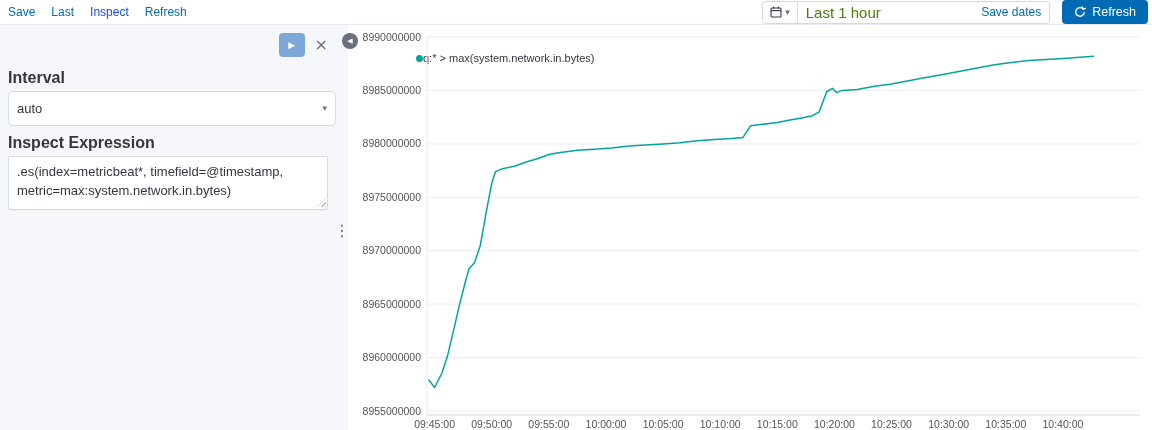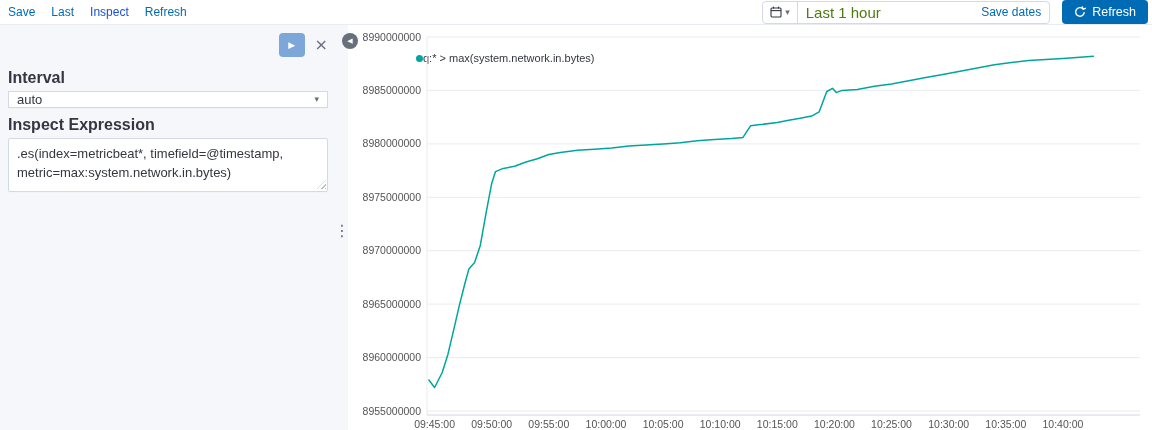--- a/index.html
+++ b/index.html
@@ -66,22 +66,22 @@
   .close-button {
     background:none; border:none; padding:0; color:#69707d;
     font-size:16px; line-height:1; cursor:pointer;
   }
   .form-label {
     font-size:16px; font-weight:700; color:#343741;
     margin:8px 20px 4px 8px;
   }
   .select-box {
     display:flex; align-items:center; justify-content:space-between;
-    height:17px; margin:0 20px 0 8px; padding:0 8px;
-    background:#fff; border:1px solid #d3dae6; border-radius:0;
+    height:35px; margin:0 12px 0 8px; padding:0 8px;
+    background:#fff; border:1px solid #d3dae6; border-radius:5px;
     font-size:13px; color:#343741; cursor:pointer;
     box-shadow:0 1px 1px -1px rgba(152,162,179,.3);
   }
   .ta-wrap { position:relative; margin:0 20px 0 8px; }
   .expression-textarea {
     display:block; width:100%; height:54px; padding:6px 8px;
     background:#fff; border:1px solid #d3dae6; border-radius:2px;
     font-size:13px; line-height:1.45; color:#343741;
     font-family:inherit; resize:none;
     box-shadow:0 1px 1px -1px rgba(152,162,179,.3);

